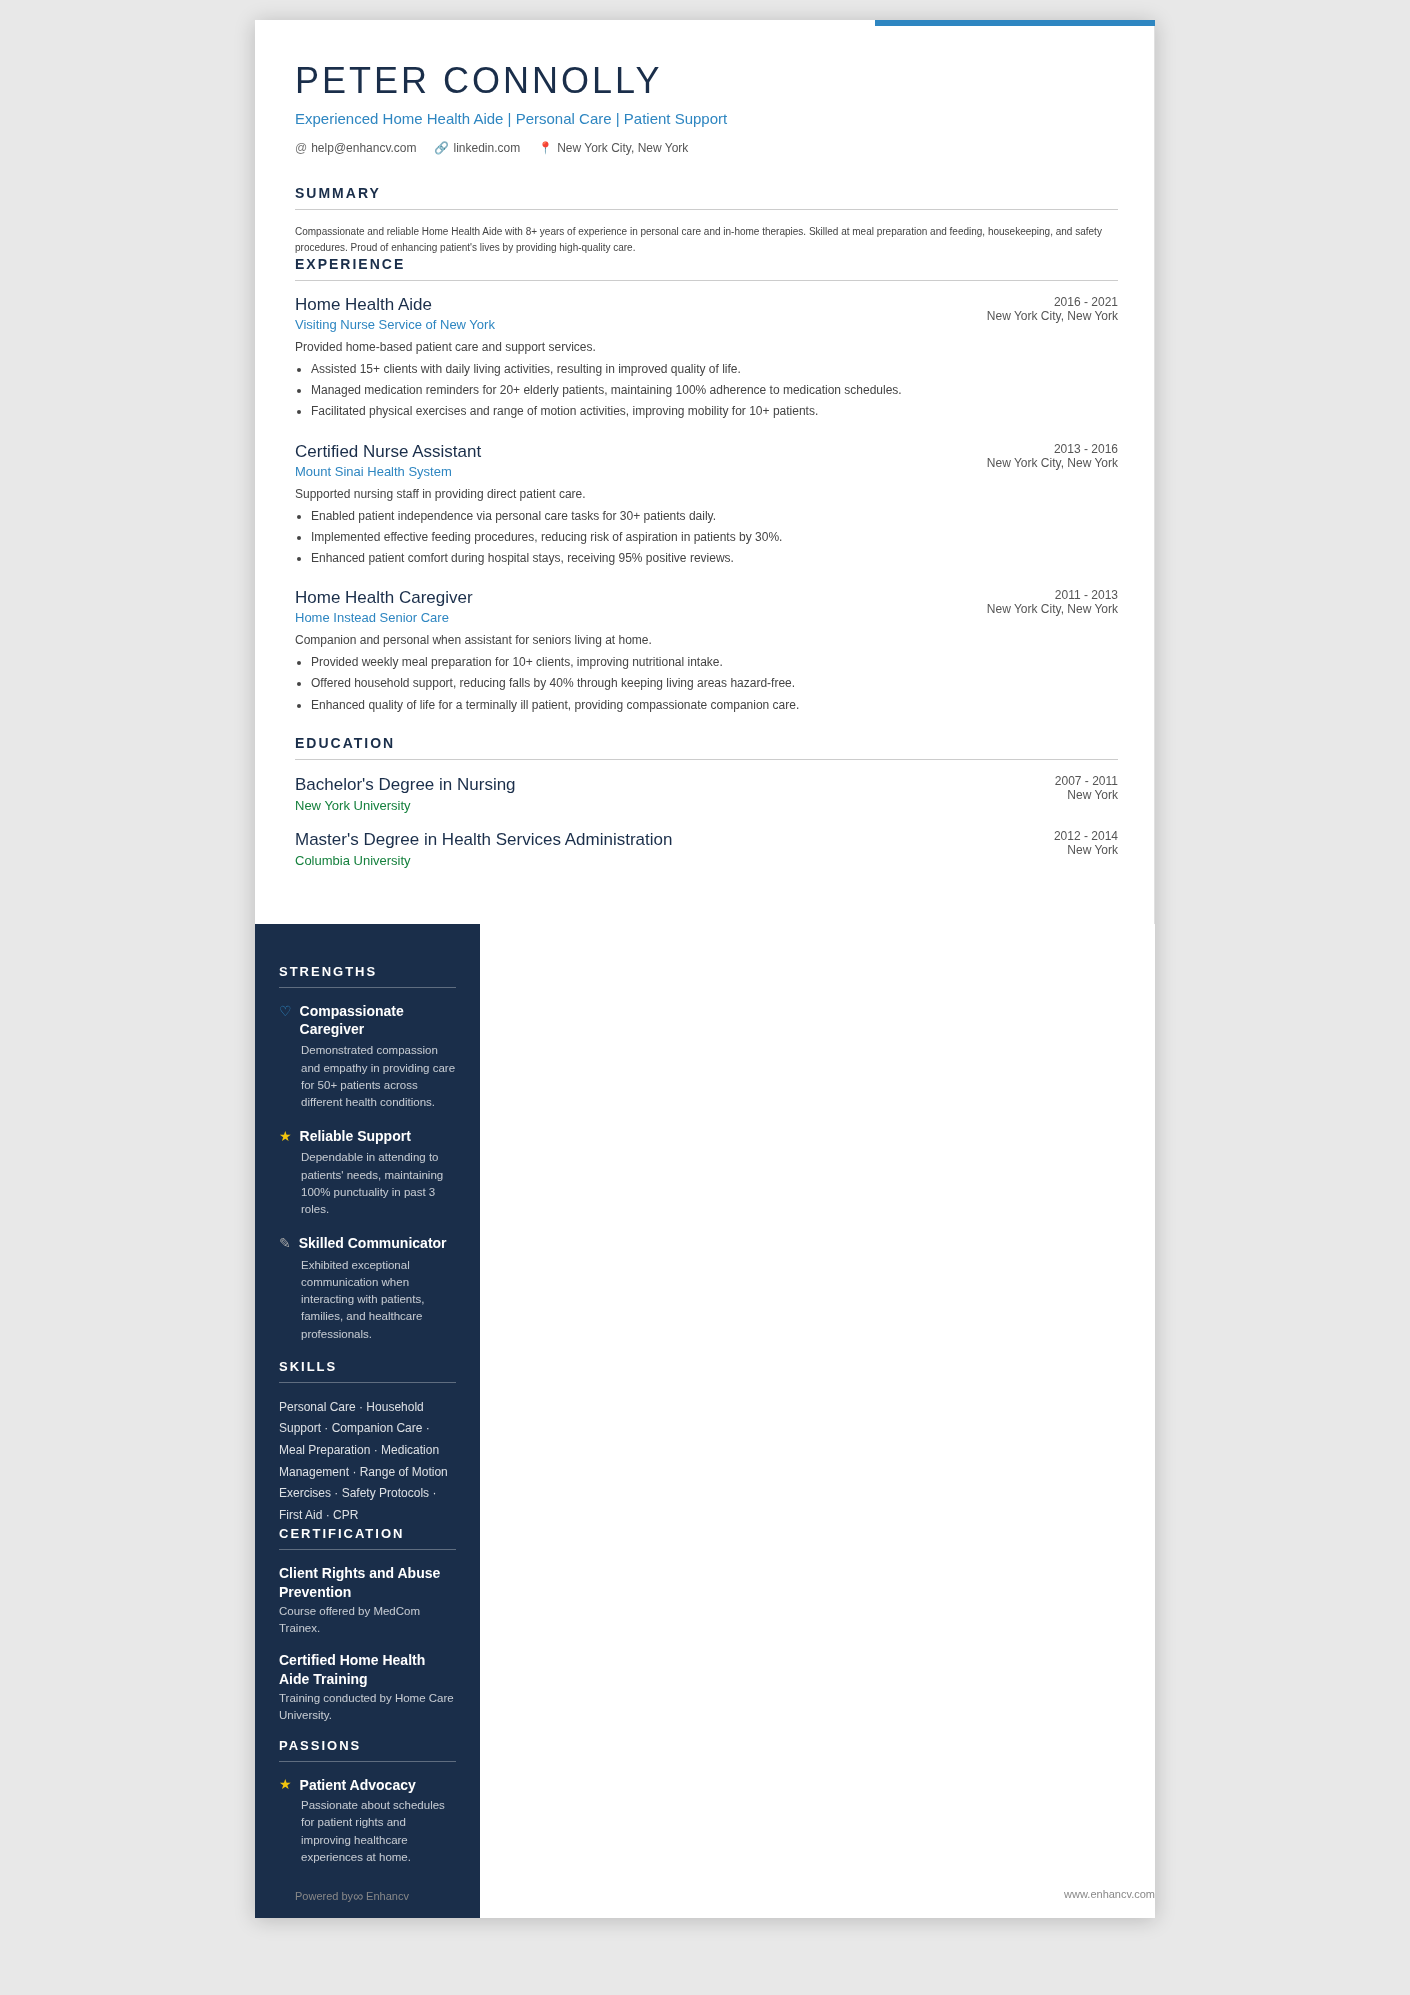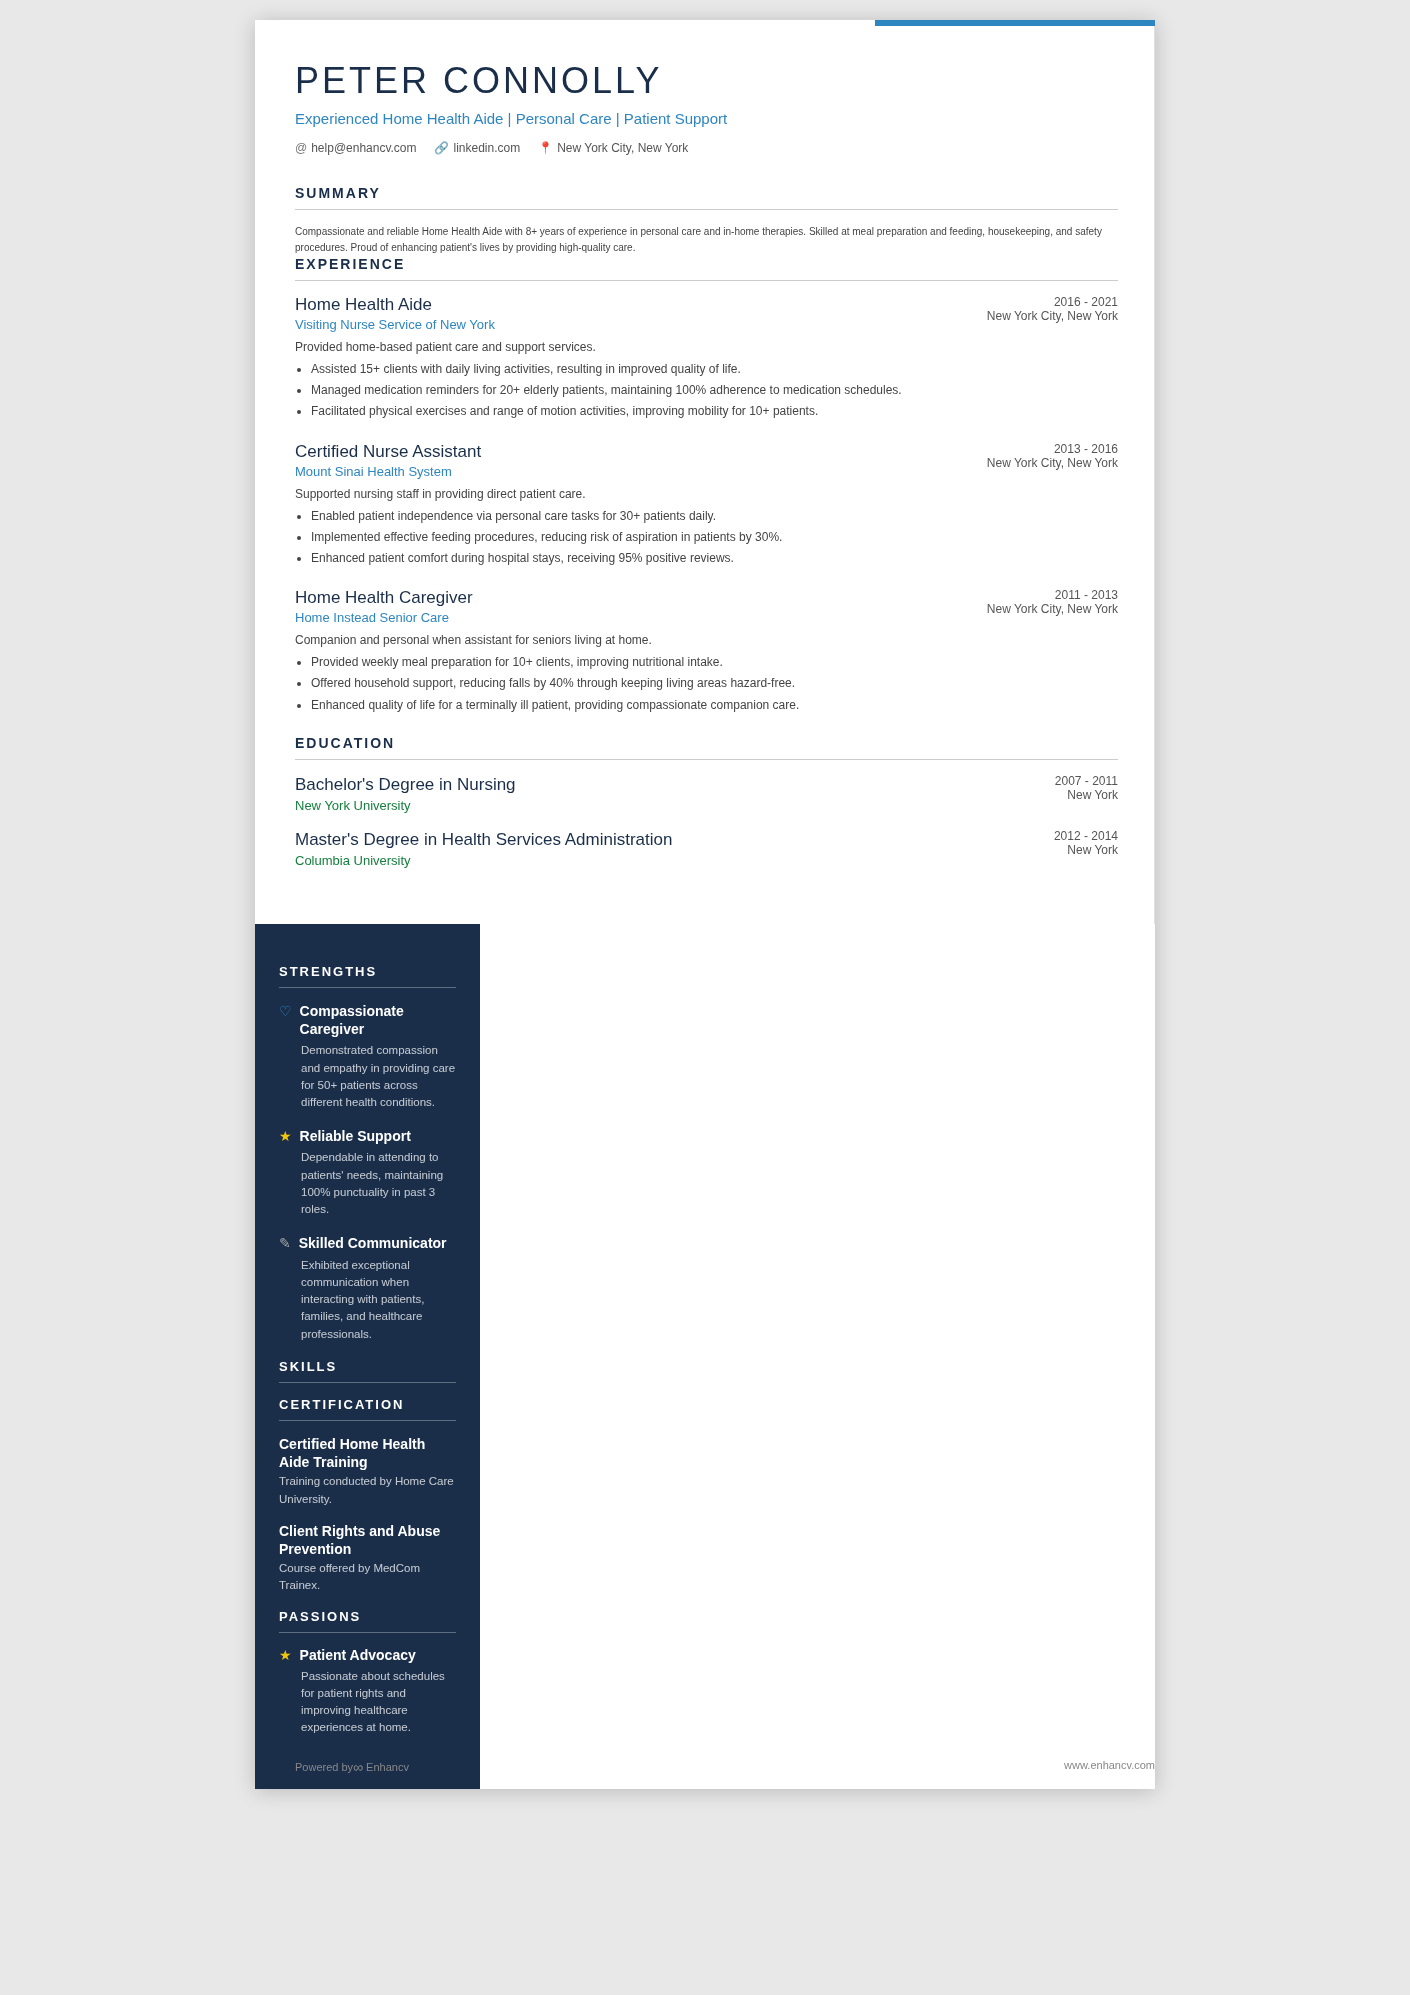--- a/index.html
+++ b/index.html
@@ -481,34 +481,35 @@
           <span class="strength-icon" style="color:#aaa;">✎</span>
           <span class="strength-title">Skilled Communicator</span>
         </div>
         <div class="strength-desc">Exhibited exceptional communication when interacting with patients, families, and healthcare professionals.</div>
       </div>
     </div>
 
     <div>
       <div class="sidebar-section-title">SKILLS</div>
       <hr class="sidebar-divider">
+      <div class="skills-text">Personal Care · Household Support · Companion Care · Meal Preparation · Medication Management · Range of Motion Exercises · Safety Protocols · First Aid · CPR</div>
     </div>
 
     <div>
       <div class="sidebar-section-title">CERTIFICATION</div>
       <hr class="sidebar-divider">
+
+      <div class="cert-item">
+        <div class="cert-title">Client Rights and Abuse Prevention</div>
+        <div class="cert-desc">Course offered by MedCom Trainex.</div>
+      </div>
 
       <div class="cert-item">
         <div class="cert-title">Certified Home Health Aide Training</div>
         <div class="cert-desc">Training conducted by Home Care University.</div>
-      </div>
-
-      <div class="cert-item">
-        <div class="cert-title">Client Rights and Abuse Prevention</div>
-        <div class="cert-desc">Course offered by MedCom Trainex.</div>
       </div>
     </div>
 
     <div>
       <div class="sidebar-section-title">PASSIONS</div>
       <hr class="sidebar-divider">
 
       <div class="passion-item">
         <div class="passion-header">
           <span class="passion-icon">★</span>

